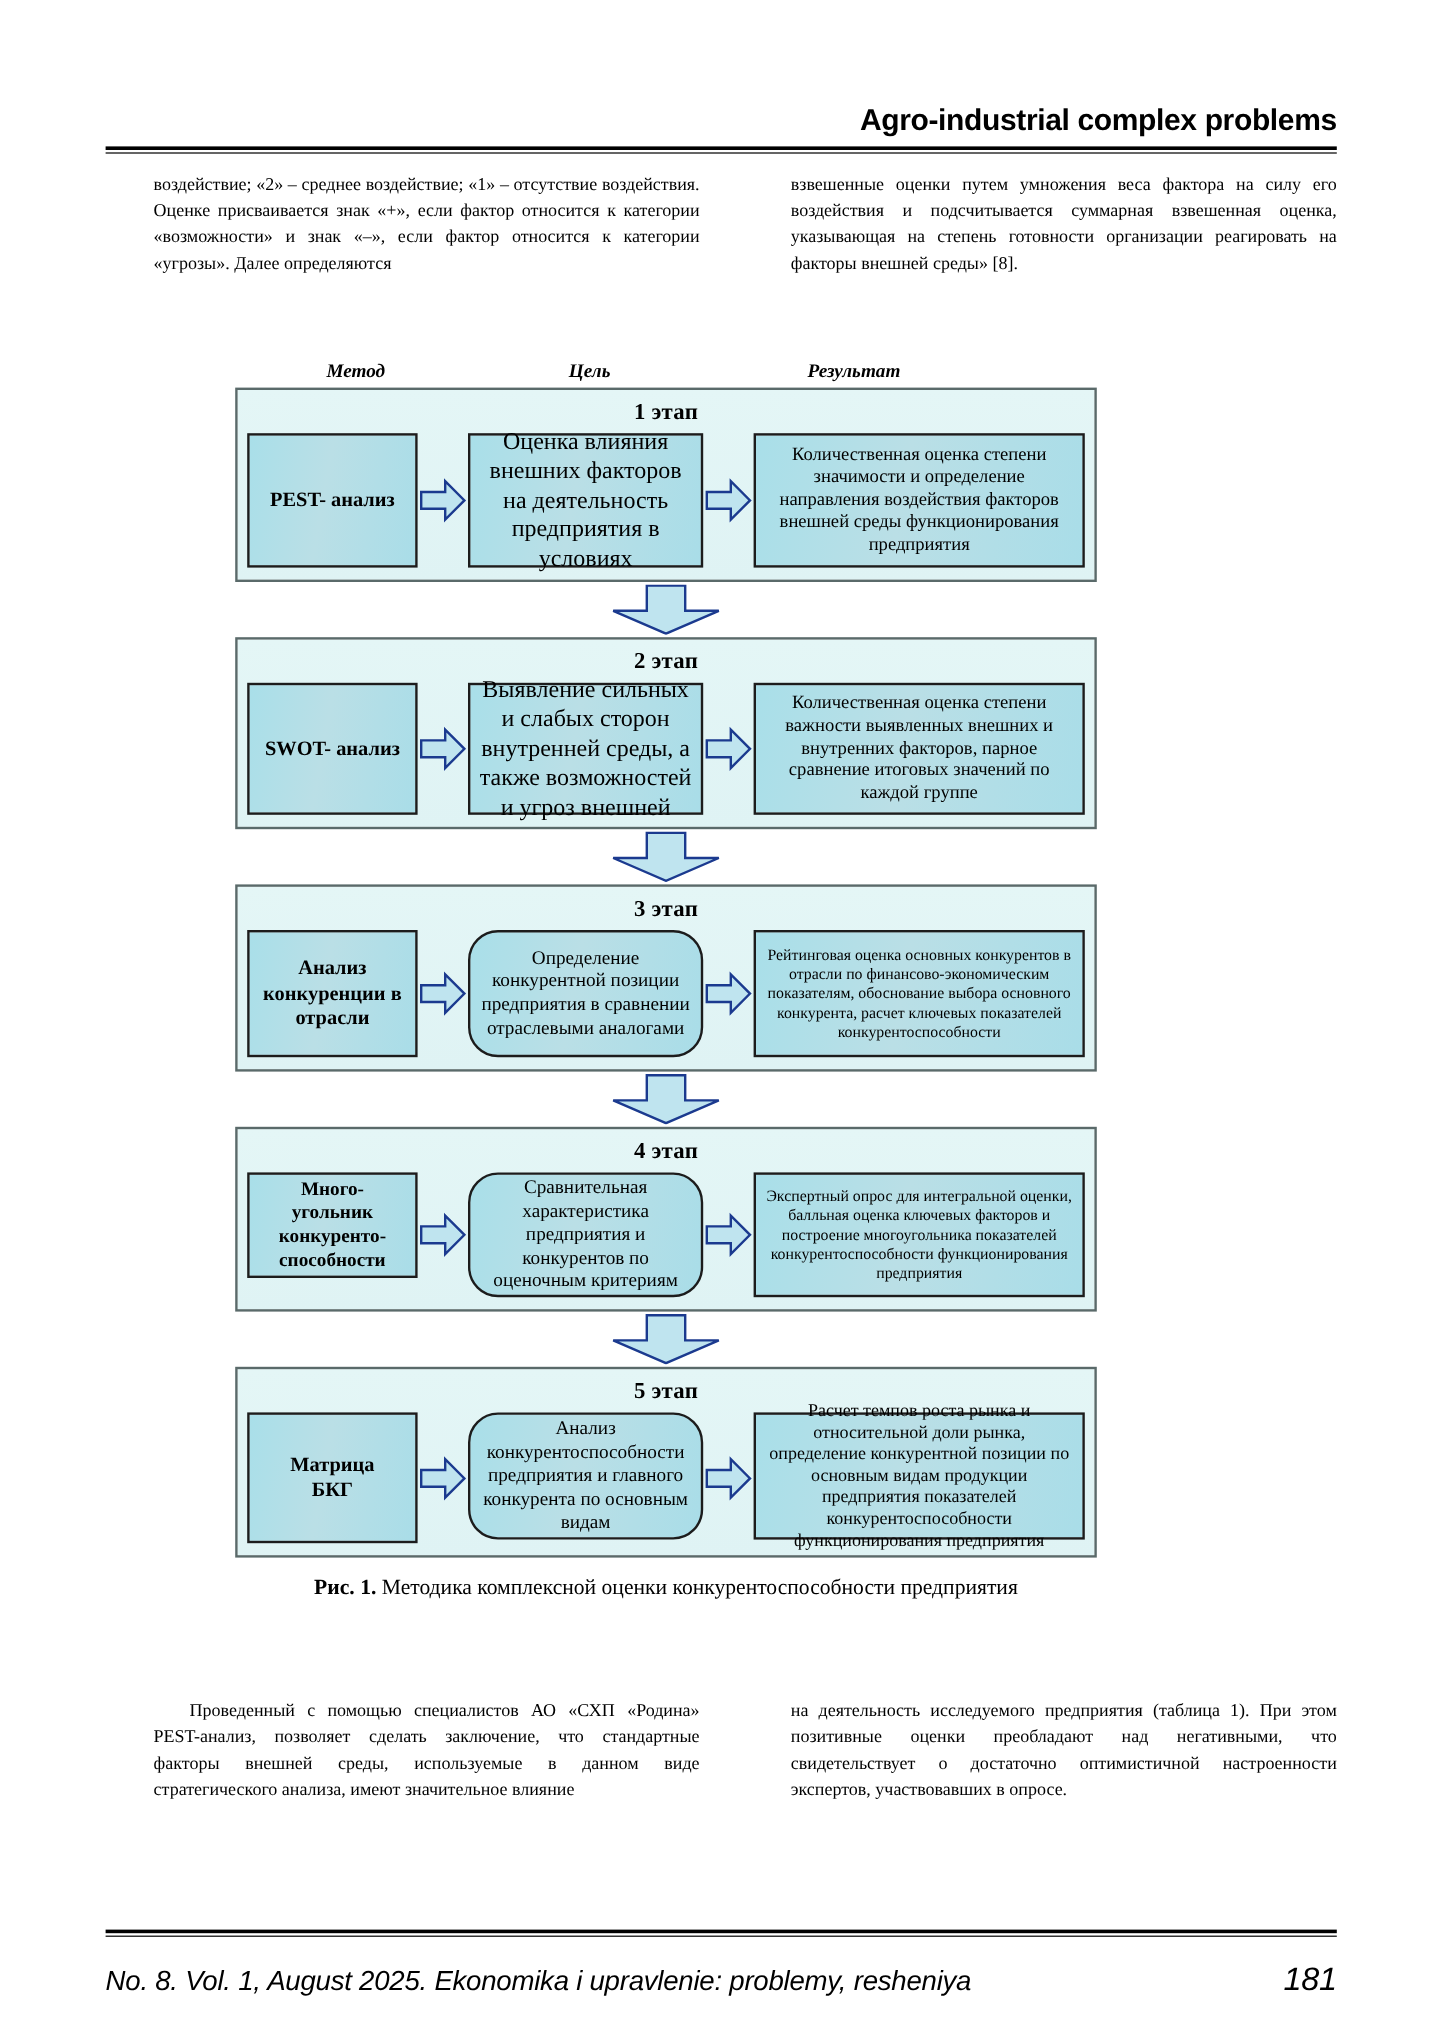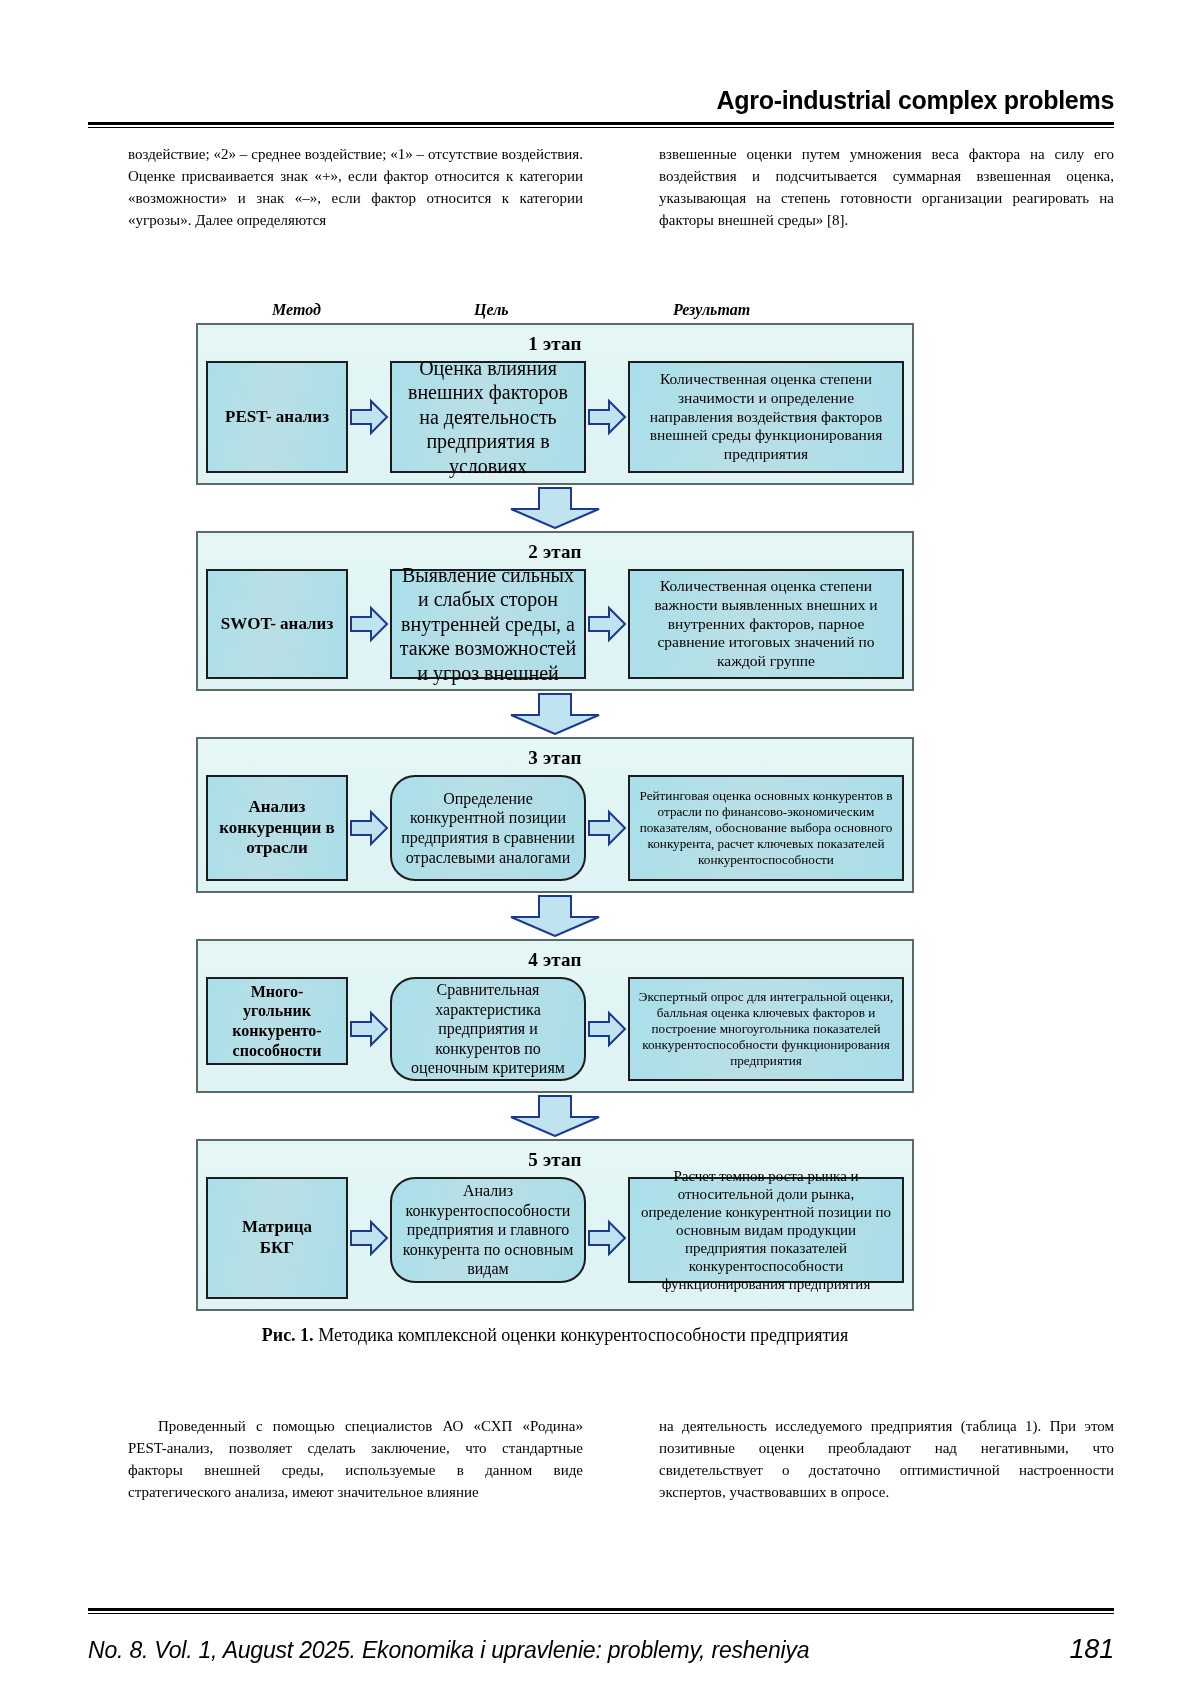--- a/index.html
+++ b/index.html
@@ -316,21 +316,21 @@
 
     <div class="arrow-d">
       <svg width="92" height="42" viewBox="0 0 92 42">
           <polygon points="30,1 62,1 62,22 90,22 46,41 2,22 30,22" fill="#bfe4ef" stroke="#1b3a8f" stroke-width="2"></polygon>
         </svg>
     </div>
 
     <div class="stage">
       <div class="stage-title">5 этап</div>
       <div class="stage-row">
-        <div class="node node-method" style="height:122px; white-space:pre-line">Матрица
+        <div class="node node-method" style="height:109px; white-space:pre-line">Матрица
 БКГ</div>
         <div class="arrow-r">
           <svg width="40" height="40" viewBox="0 0 40 40">
               <polygon points="2,13 22,13 22,4 38,20 22,36 22,27 2,27" fill="#bfe4ef" stroke="#1b3a8f" stroke-width="2"></polygon>
             </svg>
         </div>
         <div class="node node-goal small" style="height:106px">Анализ конкурентоспособности предприятия и главного конкурента по основным видам</div>
         <div class="arrow-r">
           <svg width="40" height="40" viewBox="0 0 40 40">
               <polygon points="2,13 22,13 22,4 38,20 22,36 22,27 2,27" fill="#bfe4ef" stroke="#1b3a8f" stroke-width="2"></polygon>

